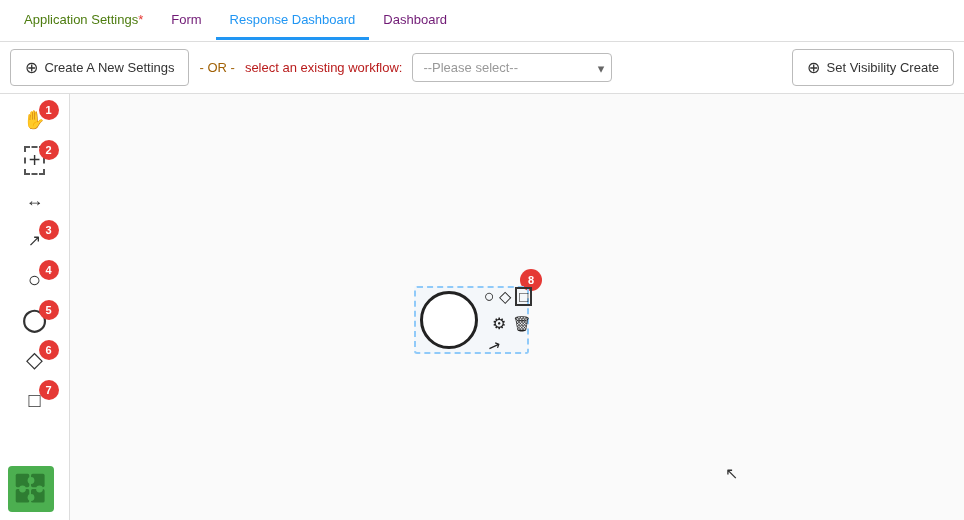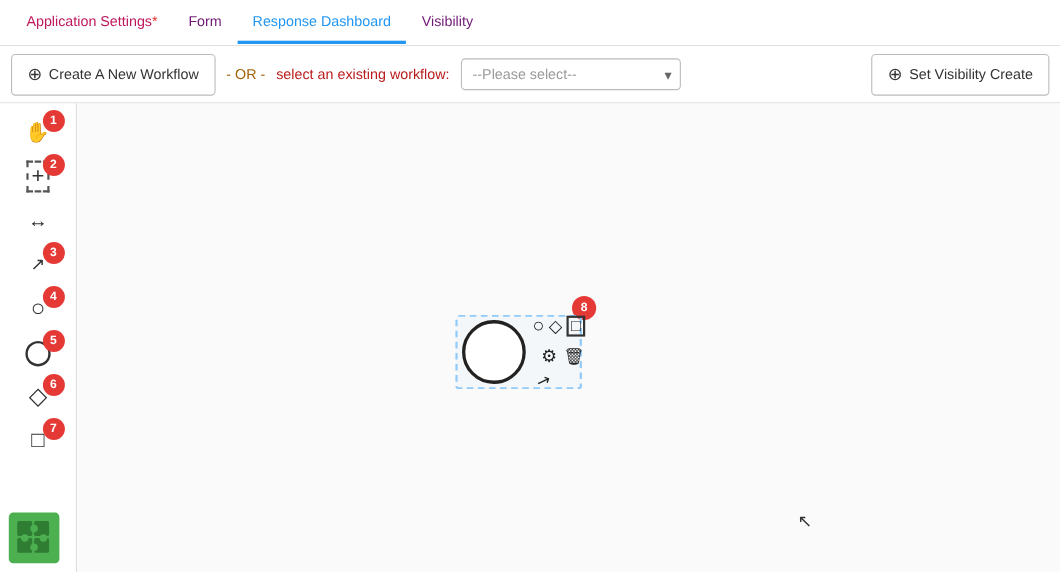--- a/index.html
+++ b/index.html
@@ -21,21 +21,21 @@
       font-size: 13px;
       white-space: nowrap;
       border-bottom: 3px solid transparent;
       margin-bottom: -1px;
     }
     .nav-item.active {
       color: #2196f3;
       border-bottom: 3px solid #2196f3;
       font-weight: 500;
     }
-    .nav-item.modified { color: #be185d; }
+    .nav-item.modified { color: #4d7c0f; }
     .nav-item.modified::after { content: '*'; color: #e53935; }
 
     
     .toolbar-row {
       display: flex;
       align-items: center;
       background: #fff;
       border-bottom: 1px solid #ddd;
       padding: 8px 10px;
       height: 52px;
@@ -190,27 +190,27 @@
       justify-content: center;
     }
   </style>
 </head>
 <body>
 
 <div class="nav-bar">
   <div class="nav-item modified">Application Settings</div>
   <div class="nav-item">Form</div>
   <div class="nav-item active">Response Dashboard</div>
-  <div class="nav-item">Visibility</div>
+  <div class="nav-item">Dashboard</div>
 </div>
 
 <div class="toolbar-row">
   <button class="btn-create">
     <span style="font-size:16px;">⊕</span>
-    <span>Create A New Workflow</span>
+    <span>Create A New Settings</span>
   </button>
   <span class="or-text">- OR -</span>
   <span class="select-label">select an existing workflow:</span>
   <div class="select-wrapper">
     <select class="workflow-select">
       <option value="">--Please select--</option>
     </select>
   </div>
   <div class="toolbar-spacer"></div>
   <button class="btn-visibility">

